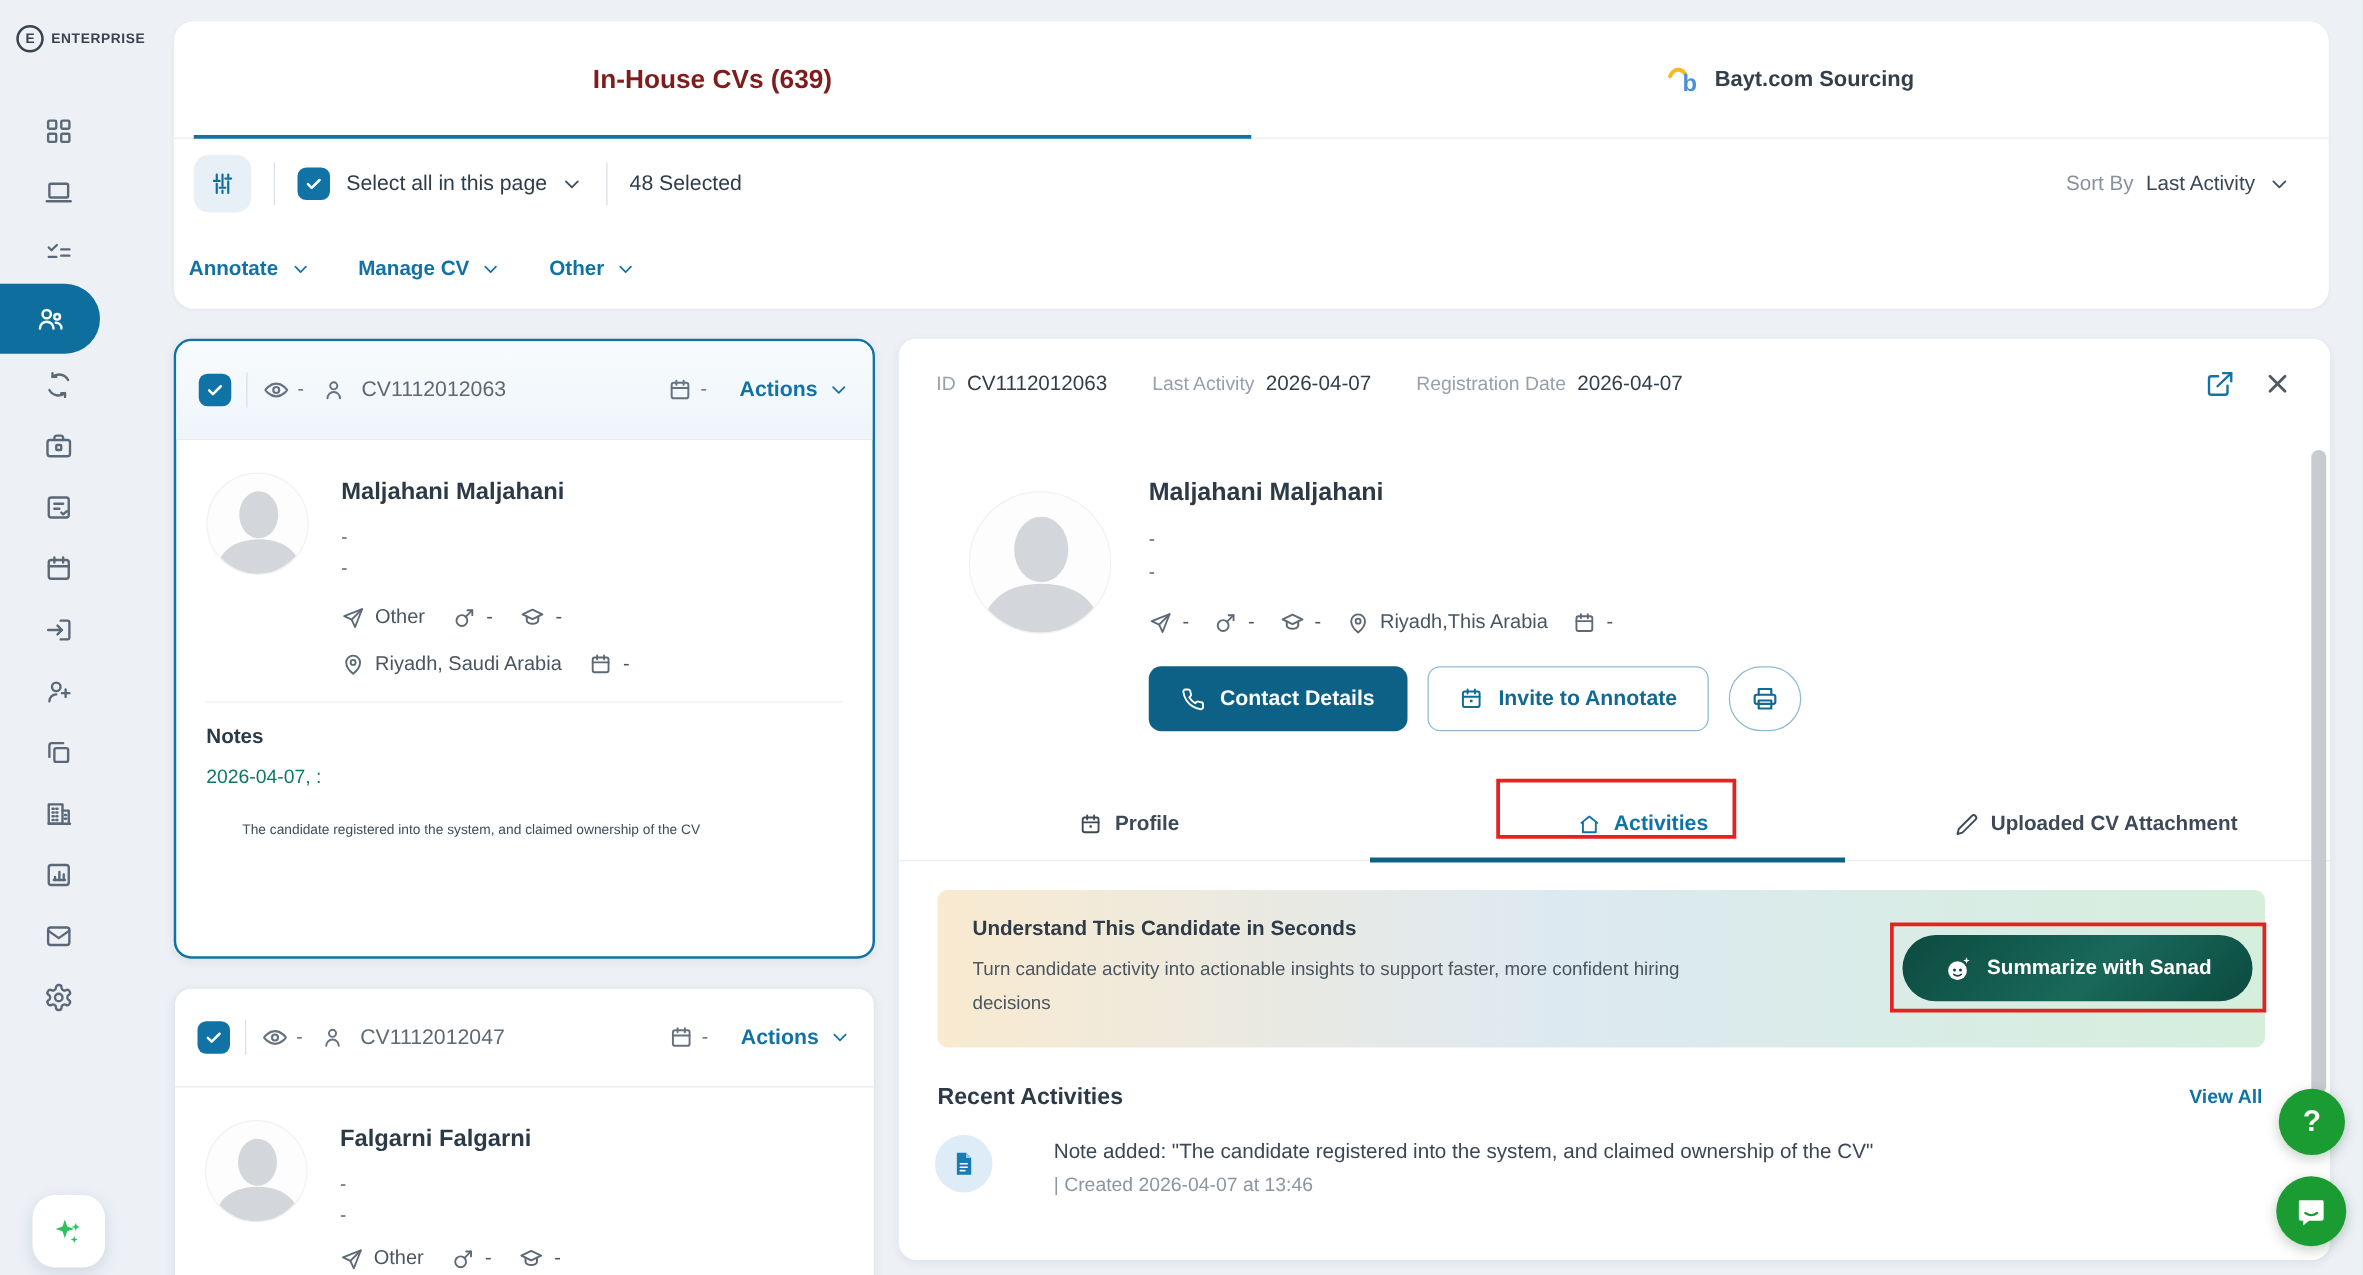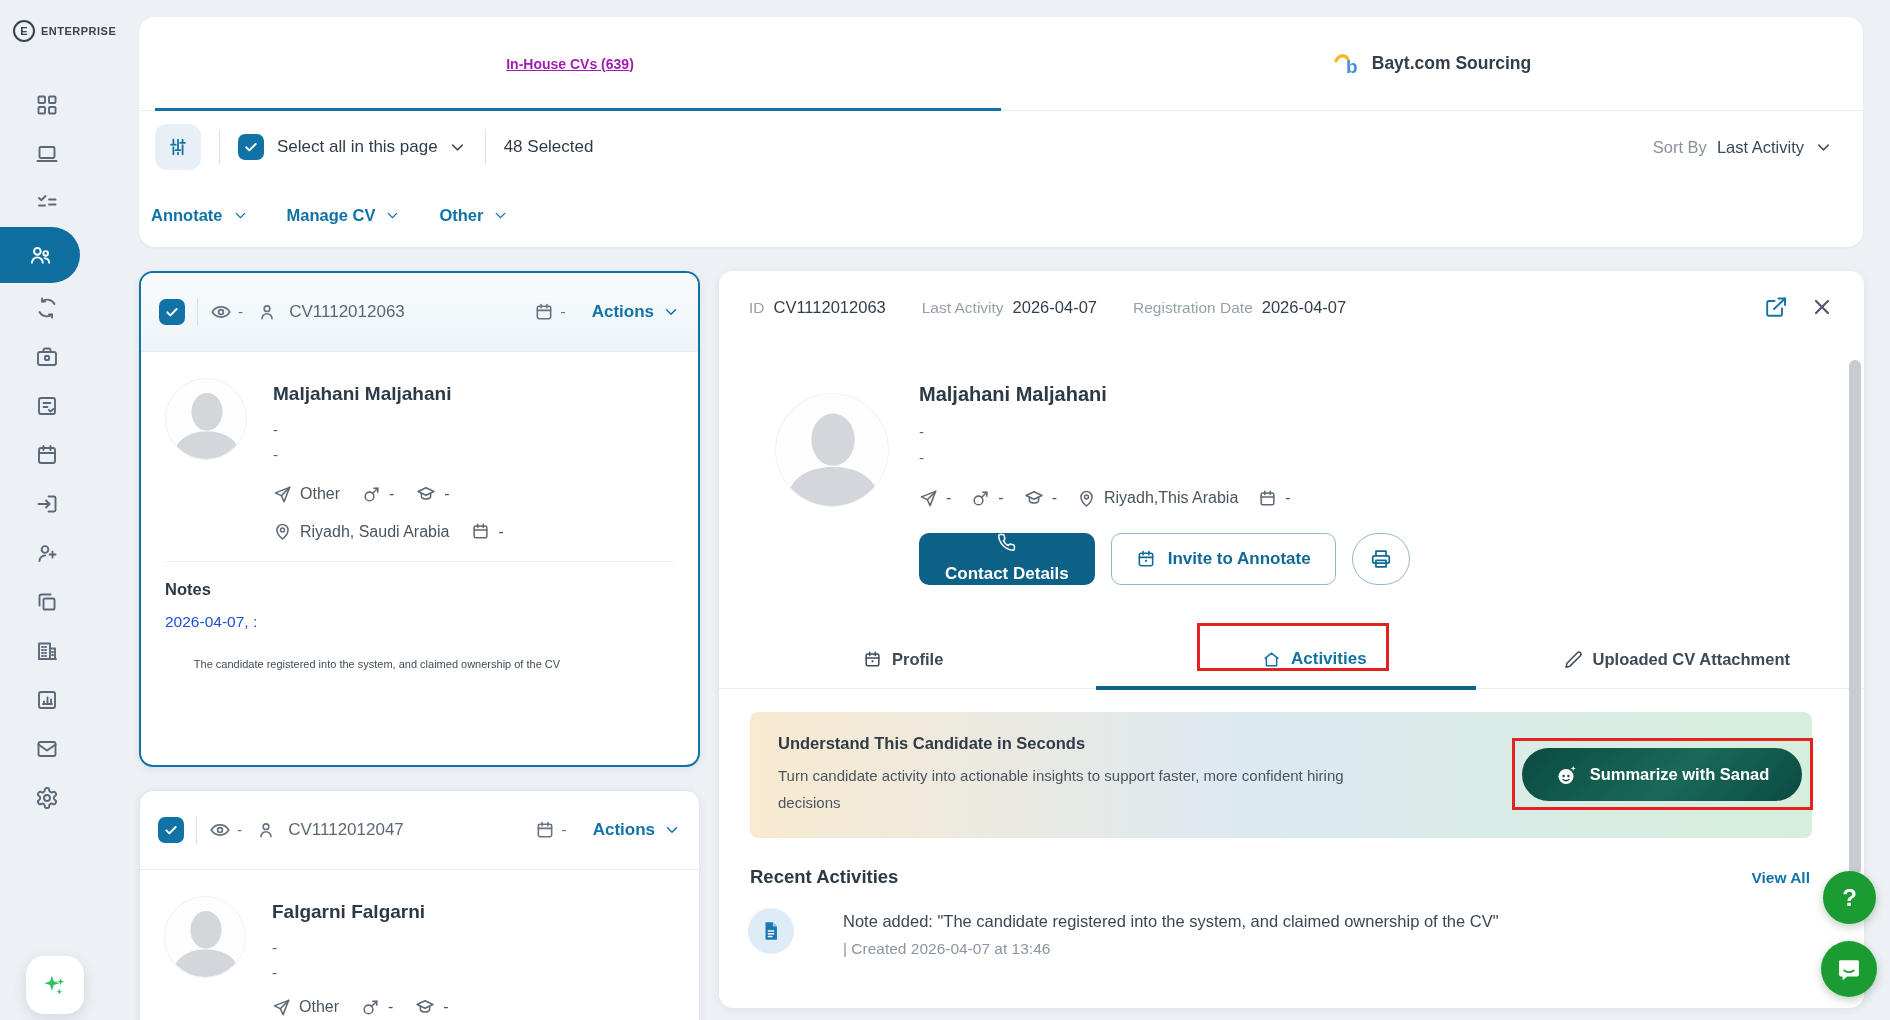--- a/index.html
+++ b/index.html
@@ -23,21 +23,21 @@
     border-radius:0 28px 28px 0; justify-content:center; }
   .ai-fab { position:absolute; left:26px; top:956px; width:58px; height:58px; border:none;
     border-radius:18px; background:#fff; box-shadow:0 4px 14px rgba(30,60,90,.14);
     display:flex; align-items:center; justify-content:center; cursor:pointer; }
 
   
   .top-card { position:absolute; left:139px; top:17px; width:1724px; height:230px;
     background:#fff; border-radius:16px; box-shadow:0 1px 3px rgba(16,24,40,.05); }
   .tabs-row { position:relative; height:94px; border-bottom:1px solid #e9edf1; display:flex; }
   .htab { flex:1; display:flex; align-items:center; justify-content:center; gap:9px; cursor:pointer; }
-  .htab-inhouse { color:#a21caf; font-size:14px; font-weight:bold;text-decoration:underline; }
+  .htab-inhouse { color:#7f1d1d; font-size:21px; font-weight:bold; }
   .htab-bayt { color:#333e4b; font-size:17.5px; font-weight:bold; }
   .tab-underline { position:absolute; left:16px; bottom:-1px; width:846px; height:3px; background:#1173a5; }
   .filter-row { position:absolute; top:94px; left:0; width:100%; height:72px;
     display:flex; align-items:center; padding-left:16px; }
   .filter-btn { width:46px; height:46px; border:none; border-radius:12px; background:#e7f0f6;
     color:#0e6f9e; display:flex; align-items:center; justify-content:center; cursor:pointer; }
   .vsep { width:1px; height:34px; background:#d9dfe6; margin:0 18px; }
   .checkbox { width:26px; height:26px; background:#1173a5; border-radius:7px;
     display:flex; align-items:center; justify-content:center; cursor:pointer; flex:none; }
   .sel-label { font-size:17px; color:#2f3c49; margin-left:13px; }
@@ -69,41 +69,41 @@
   .avatar { border-radius:50%; background:#fbfbfc; border:1px solid #f0f1f3; overflow:hidden; flex:none; }
   .avatar svg { display:block; }
   .cv-info { margin-left:26px; }
   .cv-name { font-size:19px; font-weight:bold; color:#2c3a47; margin-top:5px; }
   .dash-line { font-size:15px; color:#58646f; margin-top:16px; }
   .meta-row { display:flex; align-items:center; gap:22px; margin-top:21px; }
   .meta-item { display:flex; align-items:center; gap:8px; color:#49555f; font-size:16px; }
   .meta-item svg { color:#5d6975; flex:none; }
   .notes { margin:20px 24px 0 24px; border-top:1px solid #eef1f4; padding-top:18px; }
   .notes-title { font-size:16.5px; font-weight:bold; color:#2c3a47; }
-  .notes-date { font-size:15.5px; color:#1d4ed8; margin-top:14px; }
+  .notes-date { font-size:15.5px; color:#0f766e; margin-top:14px; }
   .notes-text { font-size:11px; color:#3f4c59; margin-top:20px; line-height:26px;
     width:424px; word-break:break-all;text-align:center; }
 
   
   .panel { position:absolute; left:719px; top:271px; width:1145px; height:737px;
     background:#fff; border-radius:14px; box-shadow:0 2px 8px rgba(20,40,60,.07); }
   .panel-head { position:absolute; top:24px; left:30px; right:30px; display:flex; align-items:center; }
   .ph-group { display:flex; align-items:baseline; margin-right:36px; }
   .ph-label { font-size:15.5px; color:#97a1ab; }
   .ph-value { font-size:16.5px; color:#323f4b; margin-left:9px; font-weight:500; }
   .ph-icons { margin-left:auto; display:flex; align-items:center; gap:22px; }
   .icon-btn { background:none; border:none; cursor:pointer; display:flex; padding:0; }
   .p-avatar { position:absolute; left:56px; top:122px; }
   .p-info { position:absolute; left:200px; top:112px; }
   .p-name { font-size:20px; font-weight:bold; color:#2c3a47; }
   .p-dash { font-size:15px; color:#58646f; margin-top:17px; }
   .p-meta { display:flex; align-items:center; gap:20px; margin-top:22px; }
   .p-buttons { display:flex; align-items:center; gap:16px; margin-top:25px; }
   .btn-contact { height:52px; padding:0 26px; border:none; border-radius:10px; background:#0e6186;
-    color:#fff; font-size:17px; font-weight:600; font-family:inherit; display:flex; align-items:center; gap:12px; cursor:pointer;flex-direction:column; }
+    color:#fff; font-size:17px; font-weight:600; font-family:inherit; display:flex; align-items:center; gap:12px; cursor:pointer; }
   .btn-invite { height:52px; padding:0 24px; border:1.5px solid #8fb9d2; border-radius:10px; background:#fff;
     color:#116a94; font-size:17px; font-weight:600; font-family:inherit; display:flex; align-items:center; gap:12px; cursor:pointer; }
   .btn-print { width:58px; height:52px; border:1.5px solid #8fb9d2; border-radius:26px; background:#fff;
     color:#116a94; display:flex; align-items:center; justify-content:center; cursor:pointer; }
   .p-tabs { position:absolute; left:0; top:358px; width:100%; height:60px; border-bottom:1px solid #e9edf1; }
   .p-tab { position:absolute; top:0; height:60px; display:flex; align-items:center; gap:10px;
     background:none; border:none; font-family:inherit; font-size:16.5px; font-weight:600; color:#3d4956; cursor:pointer; }
   .p-tab.t1 { left:144px; }
   .p-tab.t2 { left:543px; color:#1173a5; font-weight:bold; font-size:17px; }
   .p-tab.t3 { right:74px;text-align:right; }

